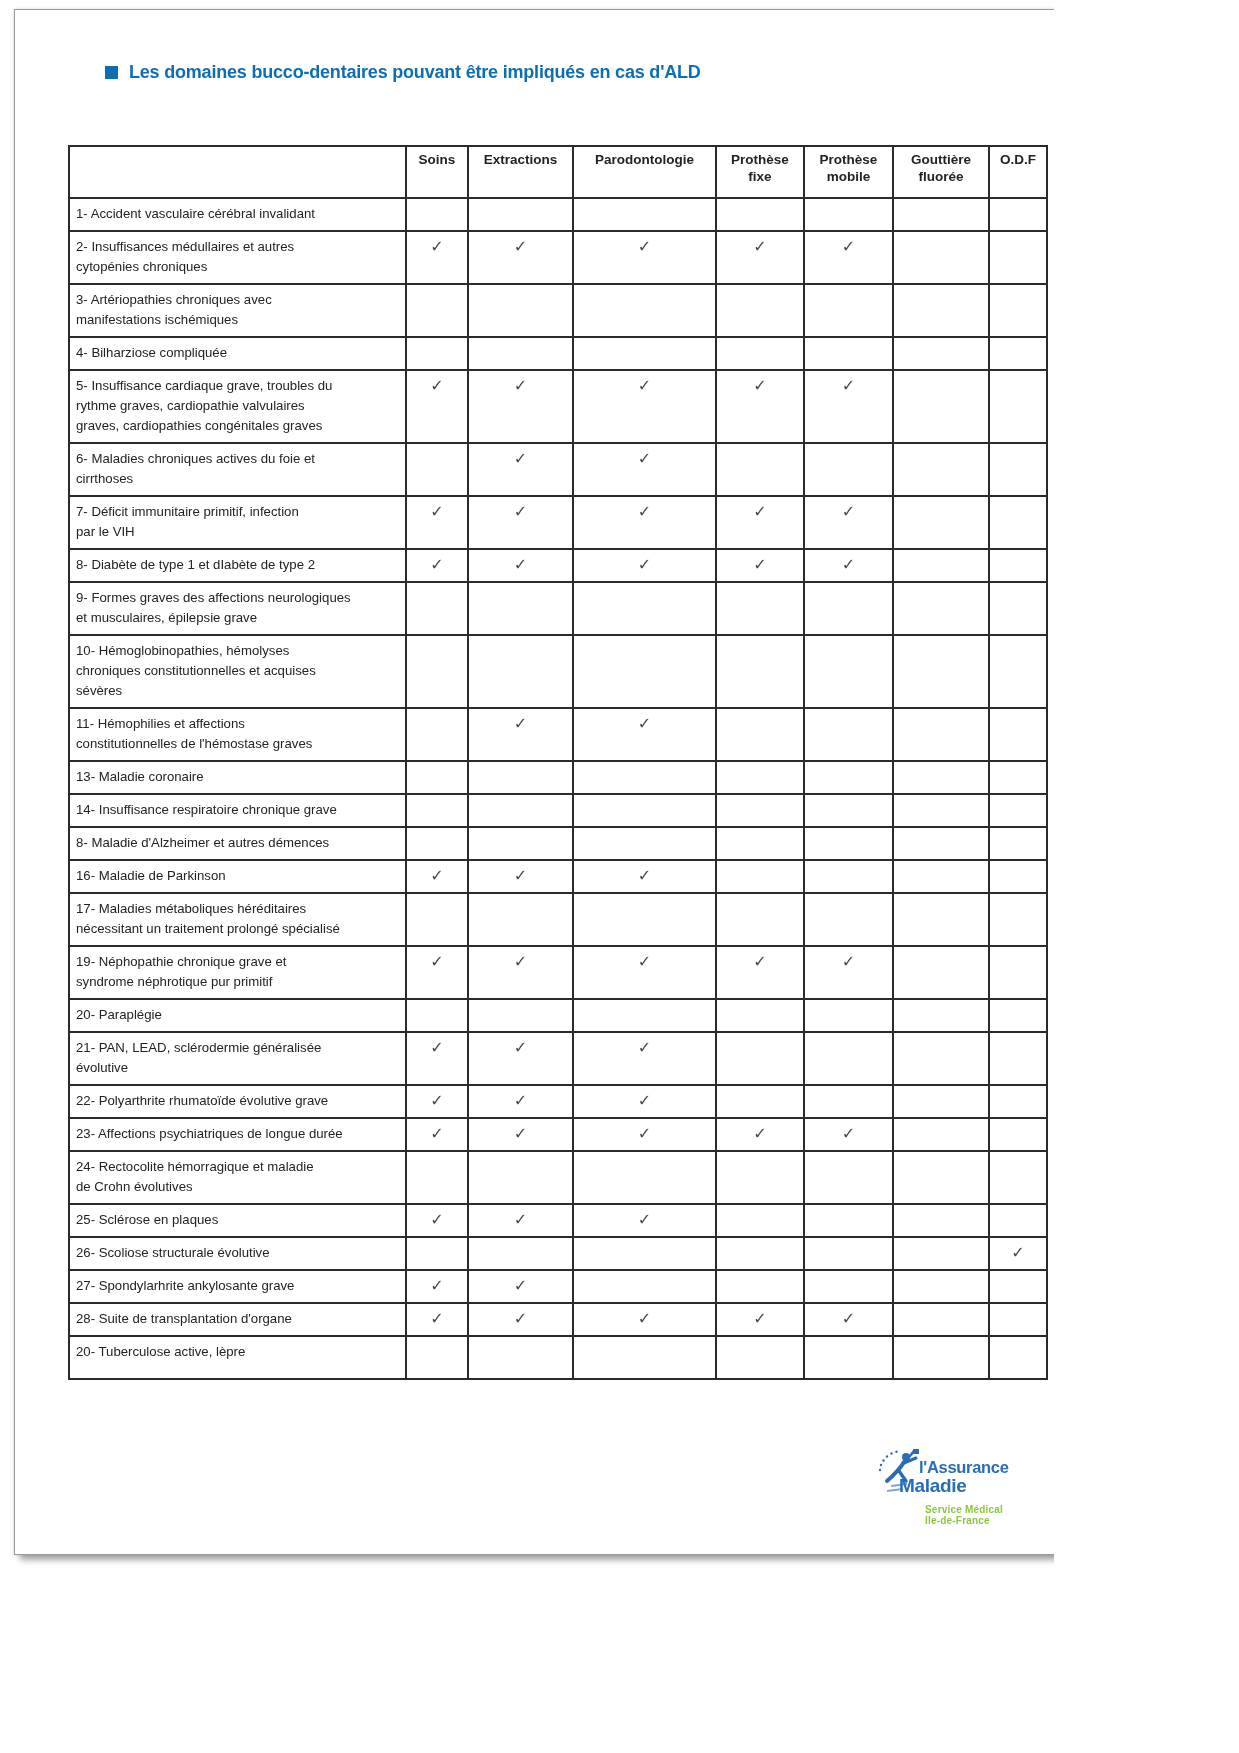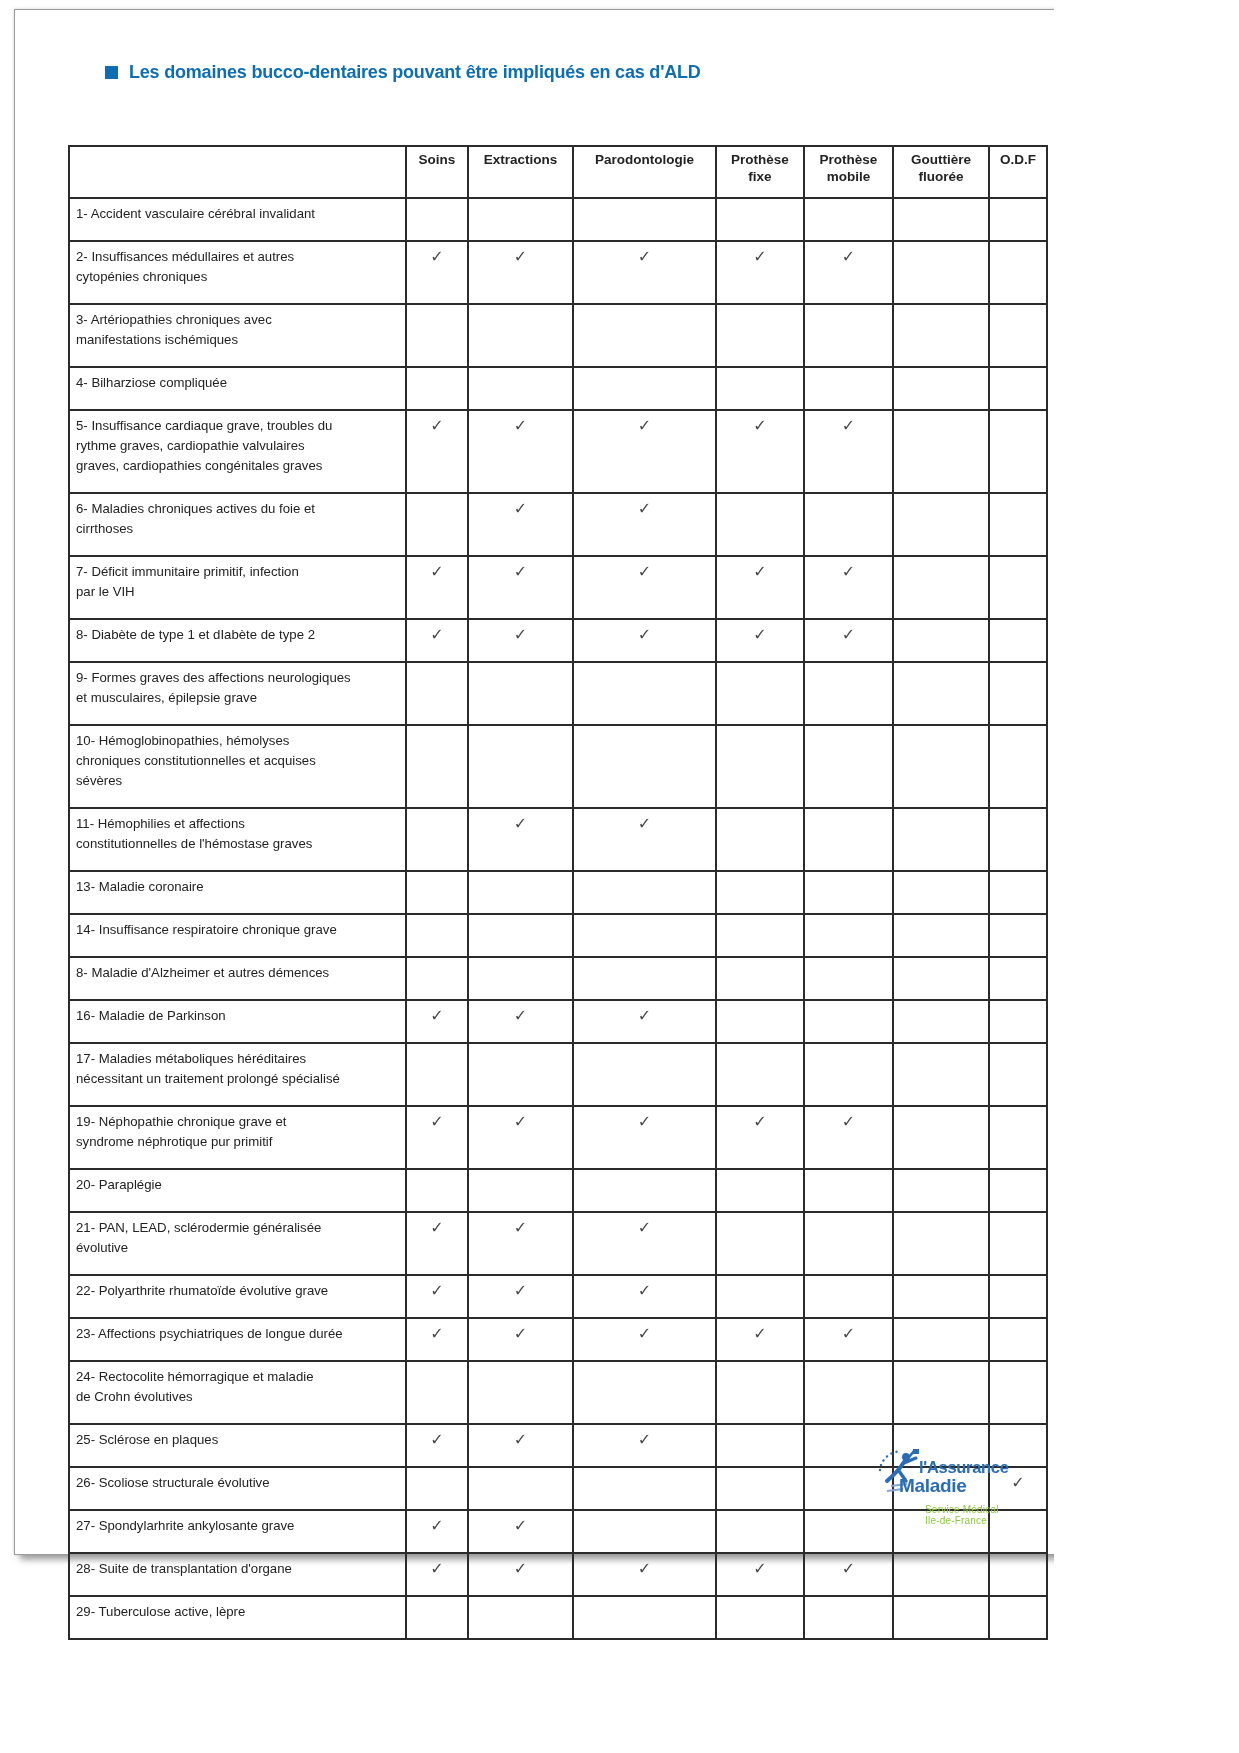--- a/index.html
+++ b/index.html
@@ -80,21 +80,21 @@
     vertical-align: top;
     padding: 4px 2px;
     height: 42px;
     line-height: 17px;
     white-space: pre-line;
   }
   table.ald td.label {
     font-size: 13.2px;
     text-align: left;
     vertical-align: top;
-    padding: 5px 6px 16px 6px;
+    padding: 5px 6px 6px 6px;
     line-height: 20px;
     white-space: pre-line;
   }
   table.ald td.check {
     text-align: center;
     vertical-align: top;
     padding-top: 5px;
     font-size: 16px;
     line-height: 20px;
     color: #474747;
@@ -117,21 +117,21 @@
     font-weight: bold;
     line-height: 17px;
     font-size: 16.5px;
     letter-spacing: -0.3px;
     margin-left: -6px;
   }
   .logo-main .l2 { margin-left: -20px; font-size: 19px; line-height: 20px; }
   .logo-sub {
     margin: 8px 0 0 52px;
     color: #8cc63f;
-    font-weight: normal;
+    font-weight: bold;
     font-size: 10px;
     line-height: 11px;
     letter-spacing: 0.2px;
   }
 </style>
 </head>
 <body>
 
 <div id="canvas">
   <div class="sheet">
@@ -437,21 +437,21 @@
               <td class="label">28- Suite de transplantation d'organe</td>
               <td class="check">✓</td>
               <td class="check">✓</td>
               <td class="check">✓</td>
               <td class="check">✓</td>
               <td class="check">✓</td>
               <td class="check"></td>
               <td class="check"></td>
             </tr>
             <tr>
-              <td class="label">29- Tuberculose active, lèpre</td>
+              <td class="label">20- Tuberculose active, lèpre</td>
               <td class="check"></td>
               <td class="check"></td>
               <td class="check"></td>
               <td class="check"></td>
               <td class="check"></td>
               <td class="check"></td>
               <td class="check"></td>
             </tr>
           </tbody>
       </table>

